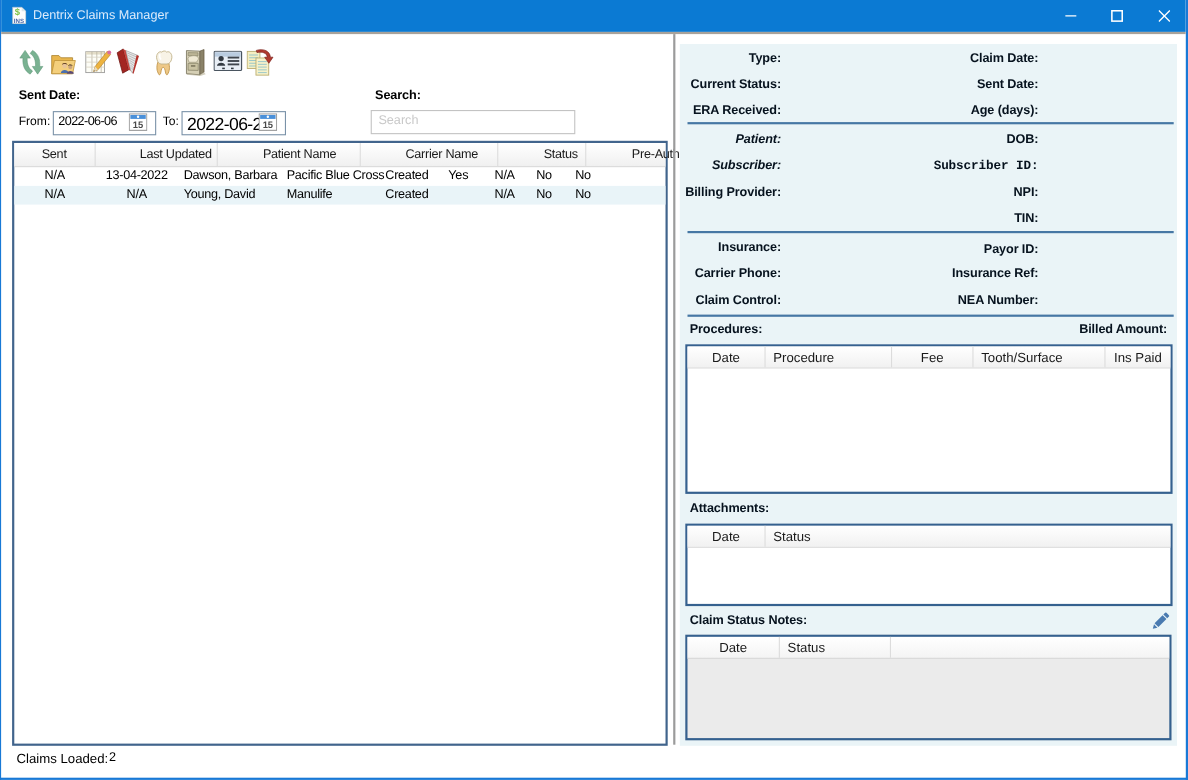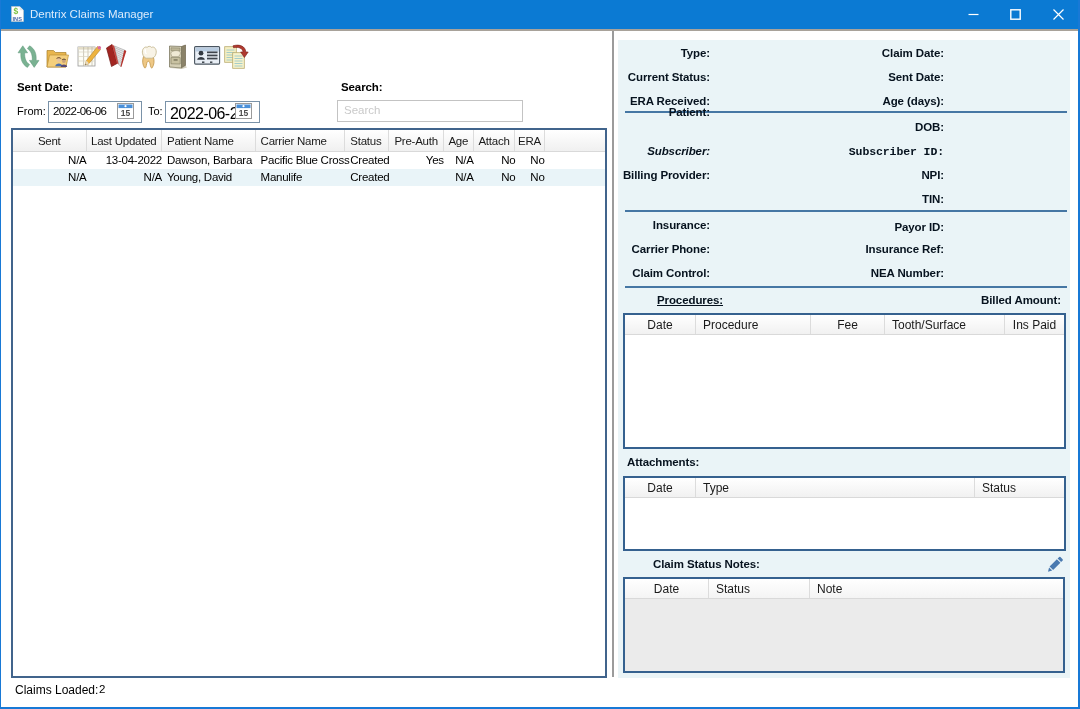--- a/index.html
+++ b/index.html
@@ -12,25 +12,25 @@
   #titleline{left:0;top:29px;width:100%;height:2px;background:#a8a29a;}
   #title{left:29px;top:8px;color:#dcebfb;font-size:11.5px;}
   .caption{top:0;height:29px;width:45px;display:flex;align-items:center;justify-content:center;}
   
   .b12{font-size:11.5px;font-weight:bold;color:#000;letter-spacing:-0.1px;}
   .r12{font-size:11px;color:#000;}
   .inp{box-sizing:border-box;background:#fff;border:1px solid #7a92a8;}
   
   #ltable{left:10px;top:128px;width:596px;height:550px;border:2px solid #41648c;background:#fff;box-sizing:border-box;}
   .lgrid{display:grid;grid-template-columns:73.5px 75.5px 93.6px 89.7px 44.1px 54.5px 29.8px 41.7px 29.2px 1fr;font-size:11.5px;letter-spacing:-0.25px;}
-  #lhead{height:22px;background:linear-gradient(#ffffff,#f0f0f0);border-bottom:1px solid #d9d9d9;box-sizing:border-box;}
+  #lhead{height:22px;background:linear-gradient(#ffffff,#f0f0f0);border-bottom:1px solid #d9d9d9;box-sizing:border-box;gap:36px;}
   #lhead .c{display:flex;align-items:center;justify-content:center;border-right:1px solid #dcdcdc;height:21px;box-sizing:border-box;color:#1a1a1a;}
   #lhead .c.l{justify-content:flex-start;padding-left:5px;}
   .lrow{height:17px;line-height:17px;}
-  .lrow .c{text-align:right;white-space:nowrap;}
+  .lrow .c{text-align:center;white-space:nowrap;}
   .lrow .c.l{text-align:left;padding-left:5px;box-sizing:border-box;}
   .row2{background:#e9f4f8;}
   
   #split{left:611px;top:31px;width:2px;height:646px;background:#9b9b9b;}
   
   #rpanel{left:617px;top:40px;width:452px;height:638px;background:#eaf4f7;}
   .lblL{width:170px;left:539px;text-align:right;font-size:11.5px;font-weight:bold;color:#06121e;letter-spacing:-0.1px;}
   .lblR{width:170px;left:773px;text-align:right;font-size:11.5px;font-weight:bold;color:#06121e;letter-spacing:-0.1px;}
   .sep{left:624px;width:442px;height:2px;background:#4677a4;}
   .ptable{border:2px solid #35618f;background:#fff;box-sizing:border-box;}
@@ -216,66 +216,64 @@
   <div class="abs" id="split"></div>
 
   <div class="abs" id="rpanel"></div>
   <div class="abs lblL" style="top:47px;">Type:</div>
   <div class="abs lblR" style="top:47px;">Claim Date:</div>
   <div class="abs lblL" style="top:71px;">Current Status:</div>
   <div class="abs lblR" style="top:71px;">Sent Date:</div>
   <div class="abs lblL" style="top:95px;">ERA Received:</div>
   <div class="abs lblR" style="top:95px;">Age (days):</div>
   <div class="abs sep" style="top:111px;"></div>
-  <div class="abs lblL" style="top:106px;">Patient:</div>
+  <div class="abs lblL" style="top:121px;font-style:italic;">Patient:</div>
   <div class="abs lblR" style="top:121px;">DOB:</div>
   <div class="abs lblL" style="top:145px;font-style:italic;">Subscriber:</div>
   <div class="abs lblR" style="top:145px;font-family:Liberation Mono, monospace;">Subscriber ID:</div>
   <div class="abs lblL" style="top:169px;">Billing Provider:</div>
   <div class="abs lblR" style="top:169px;">NPI:</div>
   <div class="abs lblR" style="top:193px;">TIN:</div>
   <div class="abs sep" style="top:210px;"></div>
   <div class="abs lblL" style="top:219px;">Insurance:</div>
   <div class="abs lblR" style="top:221px;">Payor ID:</div>
   <div class="abs lblL" style="top:243px;">Carrier Phone:</div>
   <div class="abs lblR" style="top:243px;">Insurance Ref:</div>
   <div class="abs lblL" style="top:267px;">Claim Control:</div>
   <div class="abs lblR" style="top:267px;">NEA Number:</div>
   <div class="abs sep" style="top:286px;"></div>
 
-  <div class="abs slabel" style="left:656px;top:294px;text-decoration:underline;">Procedures:</div>
+  <div class="abs slabel" style="left:626px;top:294px;">Procedures:</div>
   <div class="abs slabel" style="left:890px;top:294px;width:170px;text-align:right;">Billed Amount:</div>
   <div class="abs ptable" style="left:622px;top:313px;width:443px;height:136px;">
     <div class="phead" style="grid-template-columns:71px 115px 74px 120px 1fr;">
       <div class="c">Date</div>
         <div class="c l">Procedure</div>
         <div class="c">Fee</div>
         <div class="c l">Tooth/Surface</div>
         <div class="c" style="border-right:none;">Ins Paid</div>
     </div>
   </div>
 
   <div class="abs slabel" style="left:626px;top:456px;">Attachments:</div>
   <div class="abs ptable" style="left:622px;top:476px;width:443px;height:75px;">
     <div class="phead" style="grid-template-columns:71px 279px 1fr;">
       <div class="c">Date</div>
-        <div class="c l">Type</div>
         <div class="c l" style="border-right:none;">Status</div>
     </div>
   </div>
 
-  <div class="abs slabel" style="left:626px;top:558px;margin-left:26px;">Claim Status Notes:</div>
+  <div class="abs slabel" style="left:626px;top:558px;">Claim Status Notes:</div>
   <div class="abs" id="pencil" style="left:1045px;top:556px;"><svg width="18" height="18" viewBox="0 0 18 18">
     <path d="M11.6,2.6 L13.2,1 Q13.8,0.45 14.45,1.1 L16.6,3.25 Q17.25,3.9 16.7,4.5 L15.1,6.1 Z" fill="#4a7ab0"></path>
     <path d="M3.6,10.6 L10.9,3.3 L14.4,6.8 L7.1,14.1 Z" fill="#4a7ab0"></path>
     <path d="M3.1,11.5 L6.2,14.6 L2,15.7 Z" fill="#4a7ab0"></path>
   </svg></div>
   <div class="abs ptable" style="left:622px;top:577px;width:442px;height:96px;background:#ebebeb;">
     <div class="phead" style="grid-template-columns:84px 101px 1fr;background:linear-gradient(#ffffff,#f4f4f4);">
       <div class="c">Date</div>
         <div class="c l">Status</div>
-        <div class="c l" style="border-right:none;">Note</div>
     </div>
   </div>
 
   <div class="abs" id="statusbar">Claims Loaded:</div>
   <div class="abs" style="left:98px;top:683px;font-size:11.5px;">2</div>
 </div>
 
 </body></html>

